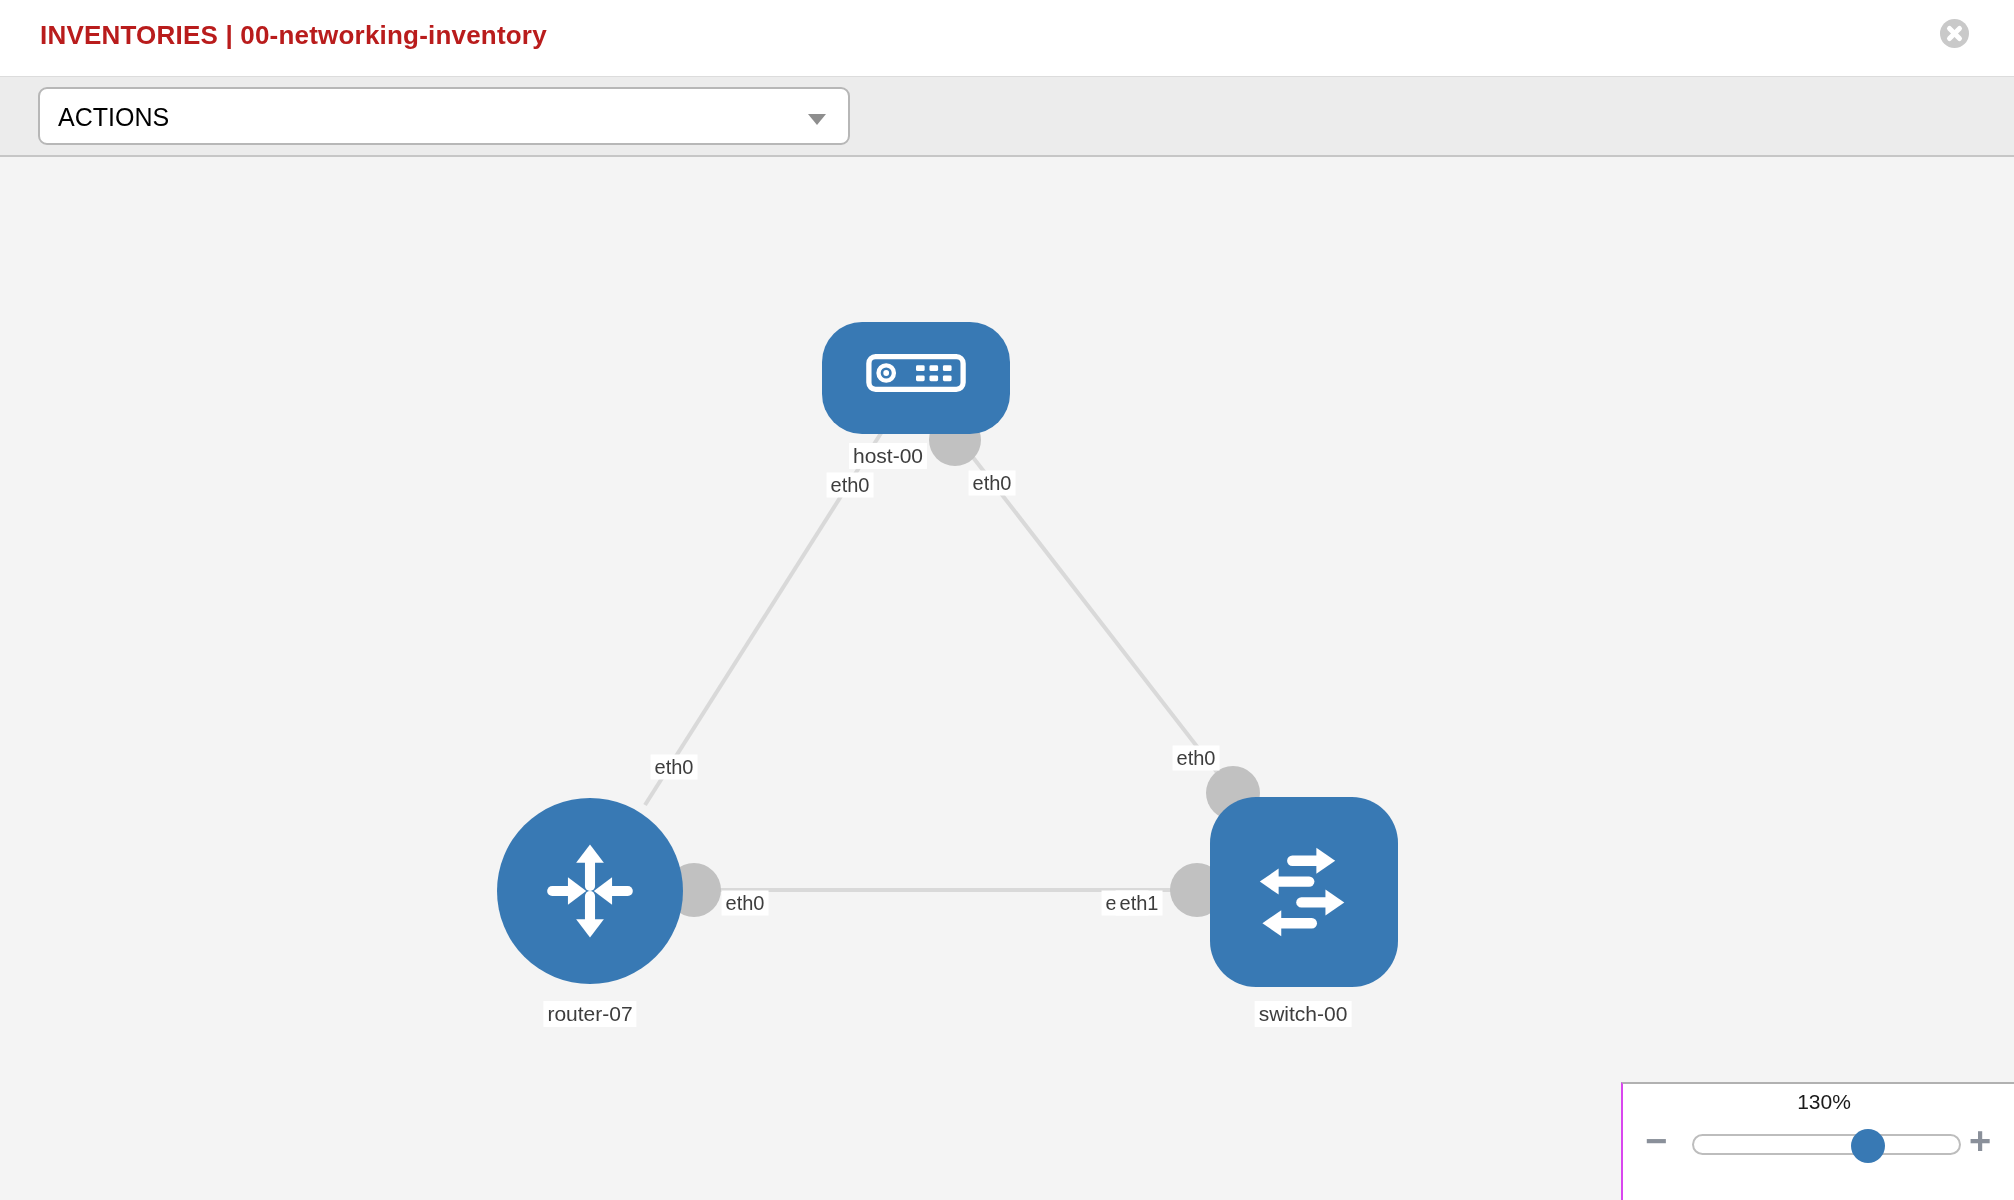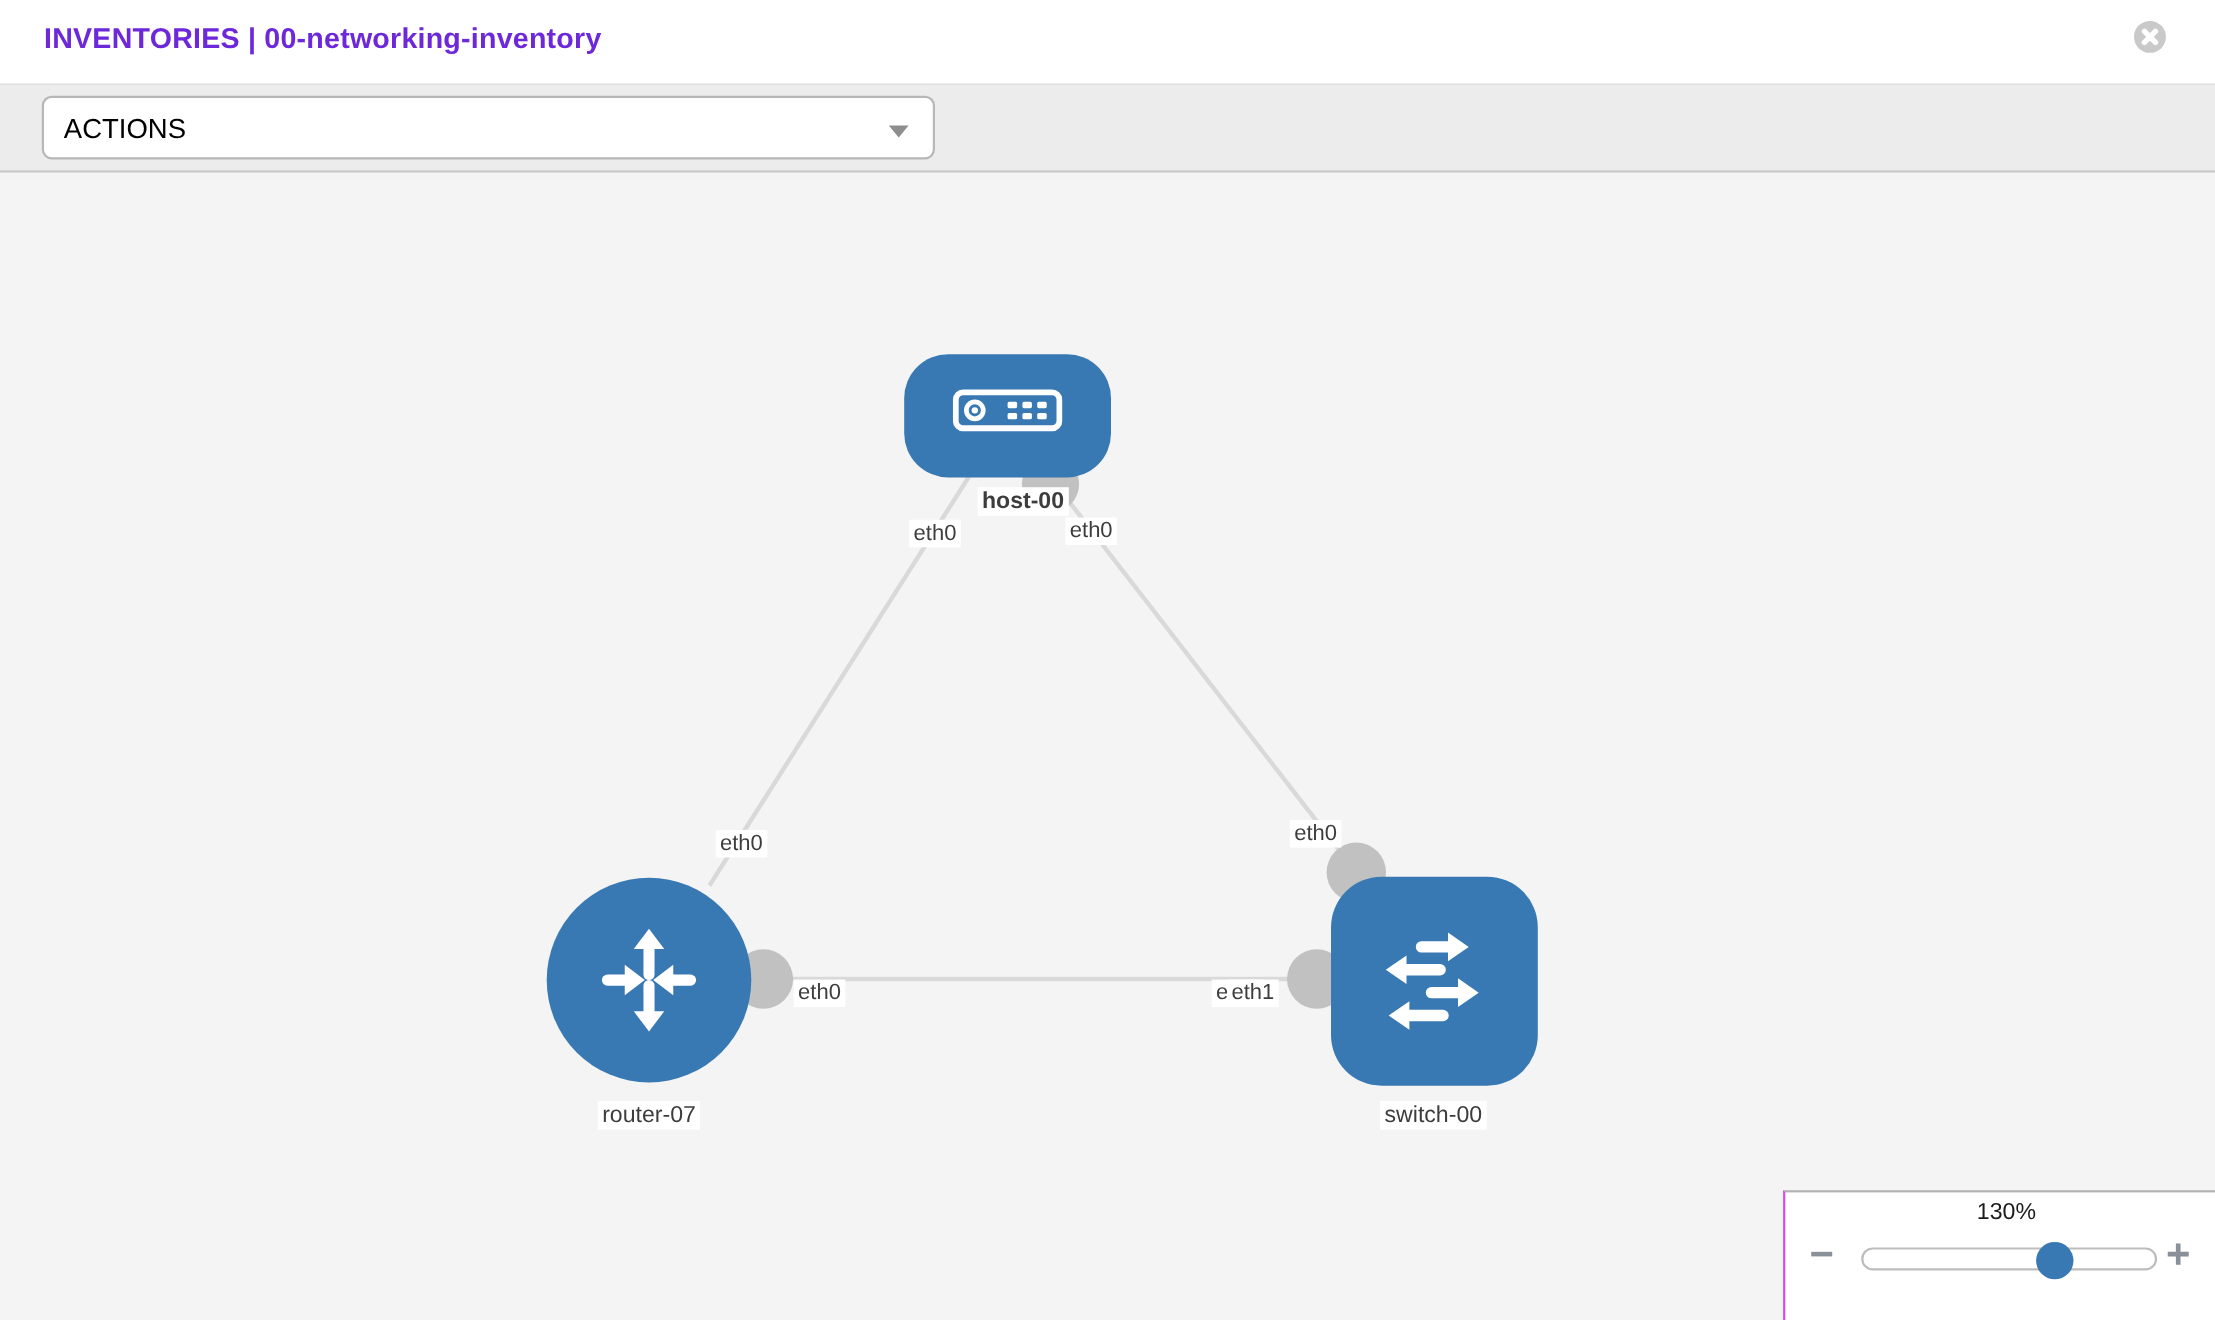--- a/index.html
+++ b/index.html
@@ -1,21 +1,21 @@
 <!DOCTYPE html>
 <html><head>
 <meta charset="utf-8">
 <style>
   * { margin:0; padding:0; box-sizing:border-box; }
   html,body { width:2014px; height:1200px; overflow:hidden;
     font-family:"Liberation Sans", sans-serif; background:#fff; }
 
   
   .header { position:absolute; left:0; top:0; width:2014px; height:76px; background:#ffffff; }
-  .page-title { position:absolute; left:40px; top:20px; font-size:26px; font-weight:700; color:#6d28d9; letter-spacing:0.2px; }
+  .page-title { position:absolute; left:40px; top:20px; font-size:26px; font-weight:700; color:#b91c1c; letter-spacing:0.2px; }
   .close-btn { position:absolute; left:1940px; top:19px; width:29px; height:29px; border-radius:50%;
     background:#c9c9c9; cursor:pointer; }
   .close-btn svg { position:absolute; left:0; top:0; }
 
   
   .toolbar { position:absolute; left:0; top:76px; width:2014px; height:81px; background:#ececec;
     border-top:1px solid #dcdcdc; border-bottom:2px solid #c6c6c6; }
   .dropdown { position:absolute; top:10px; height:58px; background:#fff; border:2px solid #b7b7b7;
     border-radius:9px; cursor:pointer; }
   .dropdown .dd-label { position:absolute; left:18px; top:14px; font-size:25px; color:#000000; }
@@ -173,21 +173,21 @@
           <path d="M74 26 L59.5 16 L59.5 36 Z"></path>
           <path d="M16 42 L30.5 32 L30.5 52 Z"></path>
           <path d="M81 58 L66.5 48 L66.5 68 Z"></path>
           <path d="M18 74 L32.5 64 L32.5 84 Z"></path>
         </g>
       </svg>
     </span>
   </div>
 
   <span class="glabel if-label" style="left:850px; top:311px;">eth0</span>
-  <span class="glabel node-label" style="left:930px; top:299px;font-weight:bold;">host-00</span>
+  <span class="glabel node-label" style="left:888px; top:299px;">host-00</span>
   <span class="glabel if-label" style="left:992px; top:309px;">eth0</span>
 
   <span class="glabel if-label" style="left:674px; top:593px;">eth0</span>
   <span class="glabel if-label" style="left:745px; top:729px;">eth0</span>
 
   <span class="glabel if-label" style="left:1196px; top:584px;">eth0</span>
   <span class="glabel if-label" style="left:1125px; top:729px;">eth0</span>
   <span class="glabel if-label" style="left:1139px; top:729px;">eth1</span>
 
   <span class="glabel node-label" style="left:590px; top:857px;">router-07</span>

